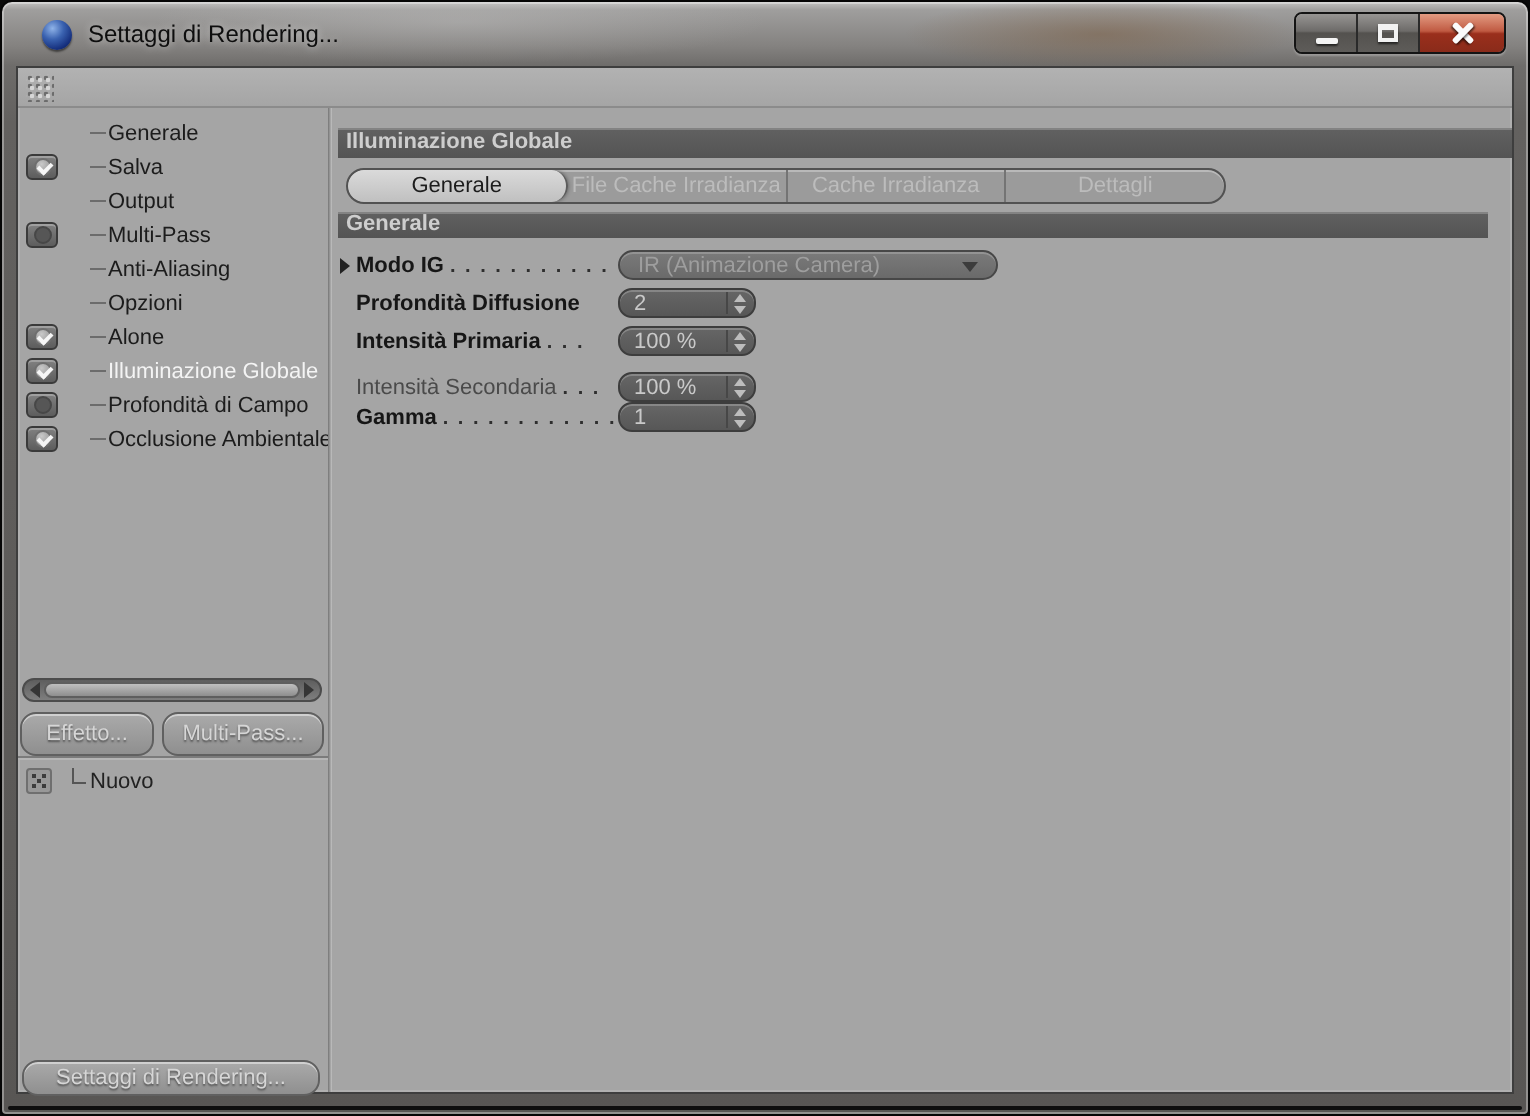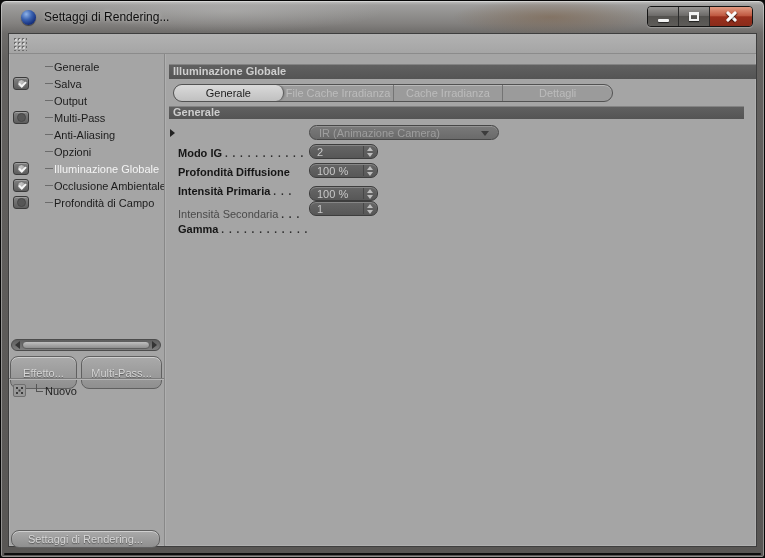--- a/index.html
+++ b/index.html
@@ -80,21 +80,21 @@
 
   .h-scrollbar { position:absolute; left:2px; top:285px; width:150px; height:12px;
     border-radius:6px; border:1px solid #4c4c4c;
     background:linear-gradient(180deg,#5e5e5e,#7e7e7e); cursor:pointer; }
   .sb-arrow { position:absolute; top:50%; transform:translateY(-50%); width:0; height:0; }
   .sb-arrow.left  { left:3px;  border-top:4px solid transparent; border-bottom:4px solid transparent; border-right:5px solid #353535; }
   .sb-arrow.right { right:3px; border-top:4px solid transparent; border-bottom:4px solid transparent; border-left:5px solid #353535; }
   .sb-thumb { position:absolute; left:10px; right:10px; top:1px; bottom:1px; border-radius:5px;
     background:linear-gradient(180deg,#bfbfbf,#8e8e8e); border:1px solid #5e5e5e; cursor:grab; }
 
-  .pill-btn { position:absolute; height:33px; border-radius:8px; border:1px solid #606060;
+  .pill-btn { position:absolute; height:22px; border-radius:8px; border:1px solid #606060;
     background:linear-gradient(180deg,#aaaaaa,#8f8f8f); color:#d6d6d6; font-size:11px;
     font-family:"Liberation Sans", sans-serif; text-shadow:0 1px 1px rgba(55,55,55,.7);
     box-shadow: inset 0 1px 0 rgba(255,255,255,.45); cursor:pointer; }
   .btn-effetto   { left:1px;  top:302px; width:67px; }
   .btn-multipass { left:72px; top:302px; width:81px; }
   .btn-rendset   { left:2px;  top:476px; width:149px; height:18px; }
 
   .side-sep { position:absolute; left:0; right:0; top:324px; height:2px;
     border-top:1px solid #7b7b7b; border-bottom:1px solid #b5b5b5; }
 
@@ -124,21 +124,21 @@
     background:#9b9b9b; border:1px solid #525252; border-radius:9px;
     box-shadow: inset 0 1px 0 rgba(255,255,255,.3); overflow:hidden; }
   .tab { flex:1; display:flex; align-items:center; justify-content:center; font-size:11px;
     color:#bcbcbc; border-right:1px solid #747474; cursor:pointer; }
   .tab:last-child { border-right:none; }
   .tab.is-true { background:linear-gradient(180deg,#dadada,#c0c0c0); color:#1c1c1c;
     border-radius:8px; border-right:1px solid #5c5c5c; box-shadow:0 0 2px rgba(0,0,0,.45); }
 
   .row { position:absolute; left:0; right:0; height:16px; }
   .row-left { position:absolute; left:12px; width:130px; height:16px; display:flex;
-    align-items:center; overflow:hidden;margin-top:20px; }
+    align-items:center; overflow:hidden; }
   .expander { position:absolute; left:4px; top:4px; width:0; height:0; cursor:pointer;
     border-top:4px solid transparent; border-bottom:4px solid transparent; border-left:5px solid #222; }
   .f-label { font-size:11px; font-weight:bold; color:#161616; white-space:nowrap; }
   .f-label.is-true { font-weight:normal; color:#4a4a4a; }
   .dots { font-size:10px; font-weight:bold; color:#2e2e2e; letter-spacing:1px;
     white-space:nowrap; margin-left:3px; overflow:hidden; }
 
   .dropdown { position:absolute; left:143px; top:0; width:190px; height:15px; border-radius:8px;
     background:linear-gradient(180deg,#7a7a7a,#6a6a6a); border:1px solid #474747;
     box-shadow: inset 0 1px 0 rgba(255,255,255,.2); display:flex; align-items:center;
@@ -231,35 +231,42 @@
               <span class="dot"></span>
             </span>
           <span class="tick"></span>
           <span class="side-label is-false">Opzioni</span>
         </div>
         <div class="side-row">
           <span class="checkbox is-true">
               <span class="dot"></span>
             </span>
           <span class="tick"></span>
+          <span class="side-label is-false">Alone</span>
+        </div>
+        <div class="side-row">
+          <span class="checkbox is-true">
+              <span class="dot"></span>
+            </span>
+          <span class="tick"></span>
           <span class="side-label is-true">Illuminazione Globale</span>
         </div>
         <div class="side-row">
+          <span class="checkbox is-false">
+              <span class="dot"></span>
+            </span>
+          <span class="tick"></span>
+          <span class="side-label is-false">Profondità di Campo</span>
+        </div>
+        <div class="side-row">
           <span class="checkbox is-true">
               <span class="dot"></span>
             </span>
           <span class="tick"></span>
           <span class="side-label is-false">Occlusione Ambientale</span>
-        </div>
-        <div class="side-row">
-          <span class="checkbox is-false">
-              <span class="dot"></span>
-            </span>
-          <span class="tick"></span>
-          <span class="side-label is-false">Profondità di Campo</span>
         </div>
       </div>
 
       <div class="h-scrollbar">
         <span class="sb-arrow left"></span>
         <span class="sb-thumb"></span>
         <span class="sb-arrow right"></span>
       </div>
 
       <button class="pill-btn btn-effetto">Effetto...</button>

